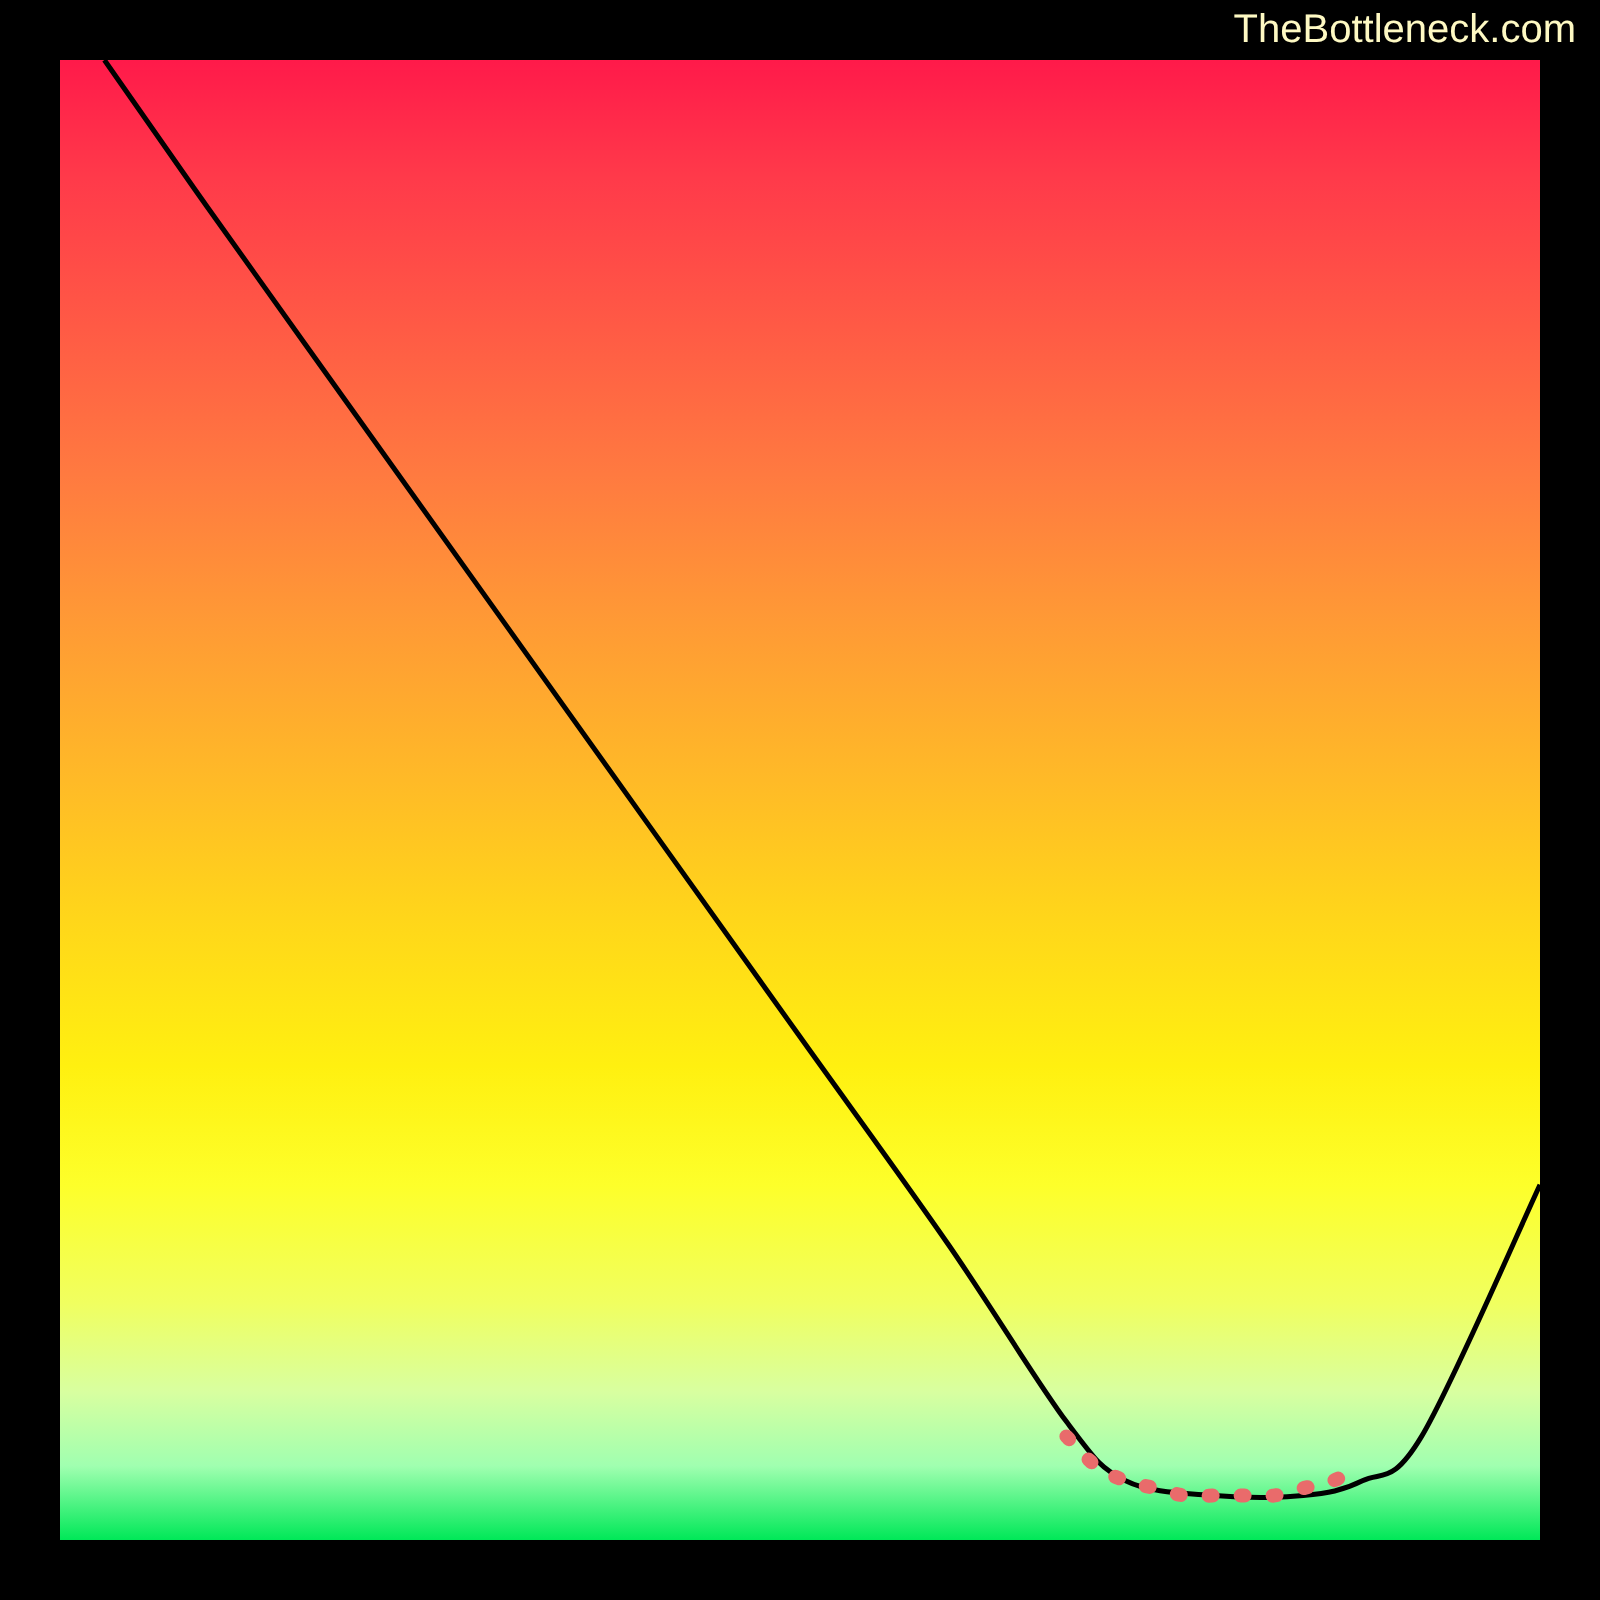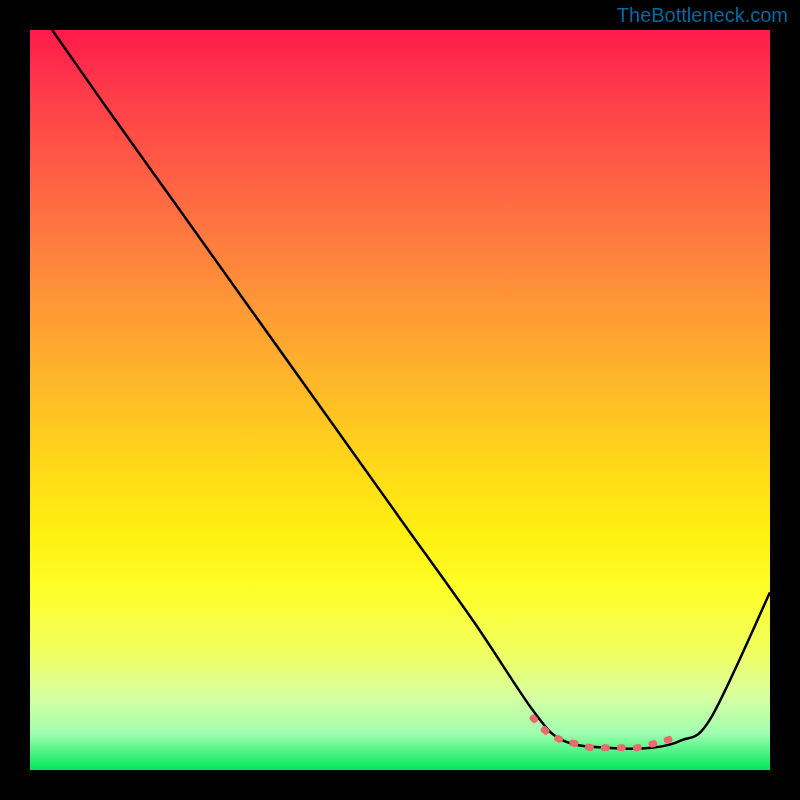--- a/index.html
+++ b/index.html
@@ -7,21 +7,21 @@
     width: 800px;
     height: 800px;
     background: #000;
     position: relative;
     font-family: Arial, sans-serif;
   }
   .watermark {
     position: absolute;
     top: 4px;
     right: 12px;
-    color: #0369a1;
+    color: #fef9c3;
     font-size: 20px;
     font-weight: 500;
     z-index: 10;
   }
   .plot-area {
     position: absolute;
     left: 30px;
     top: 30px;
     width: 740px;
     height: 740px;

